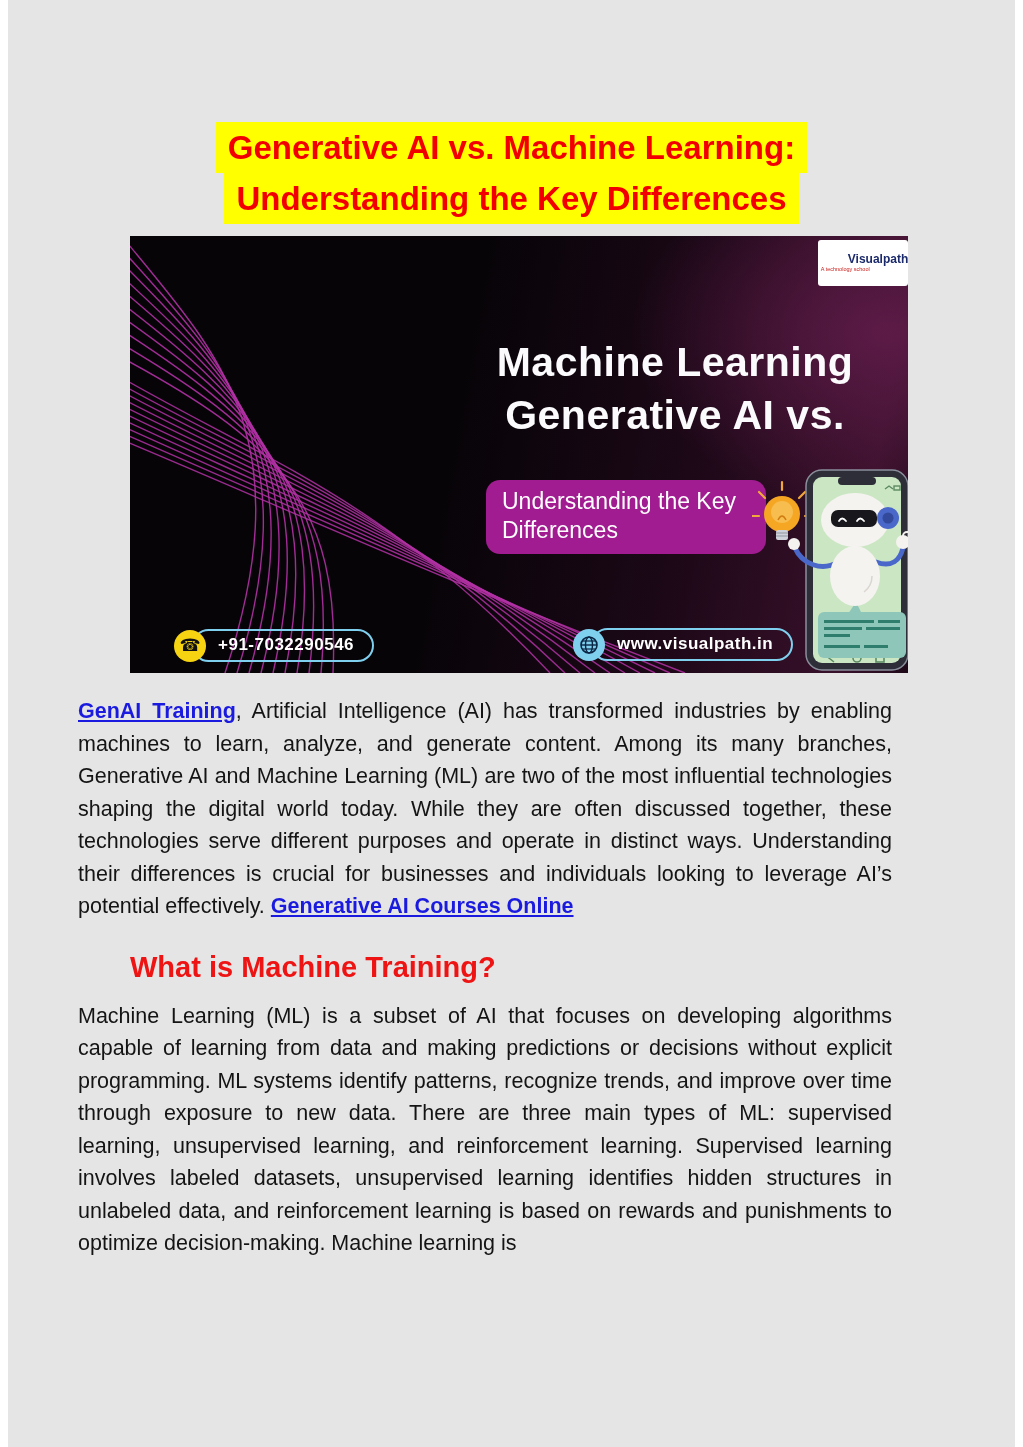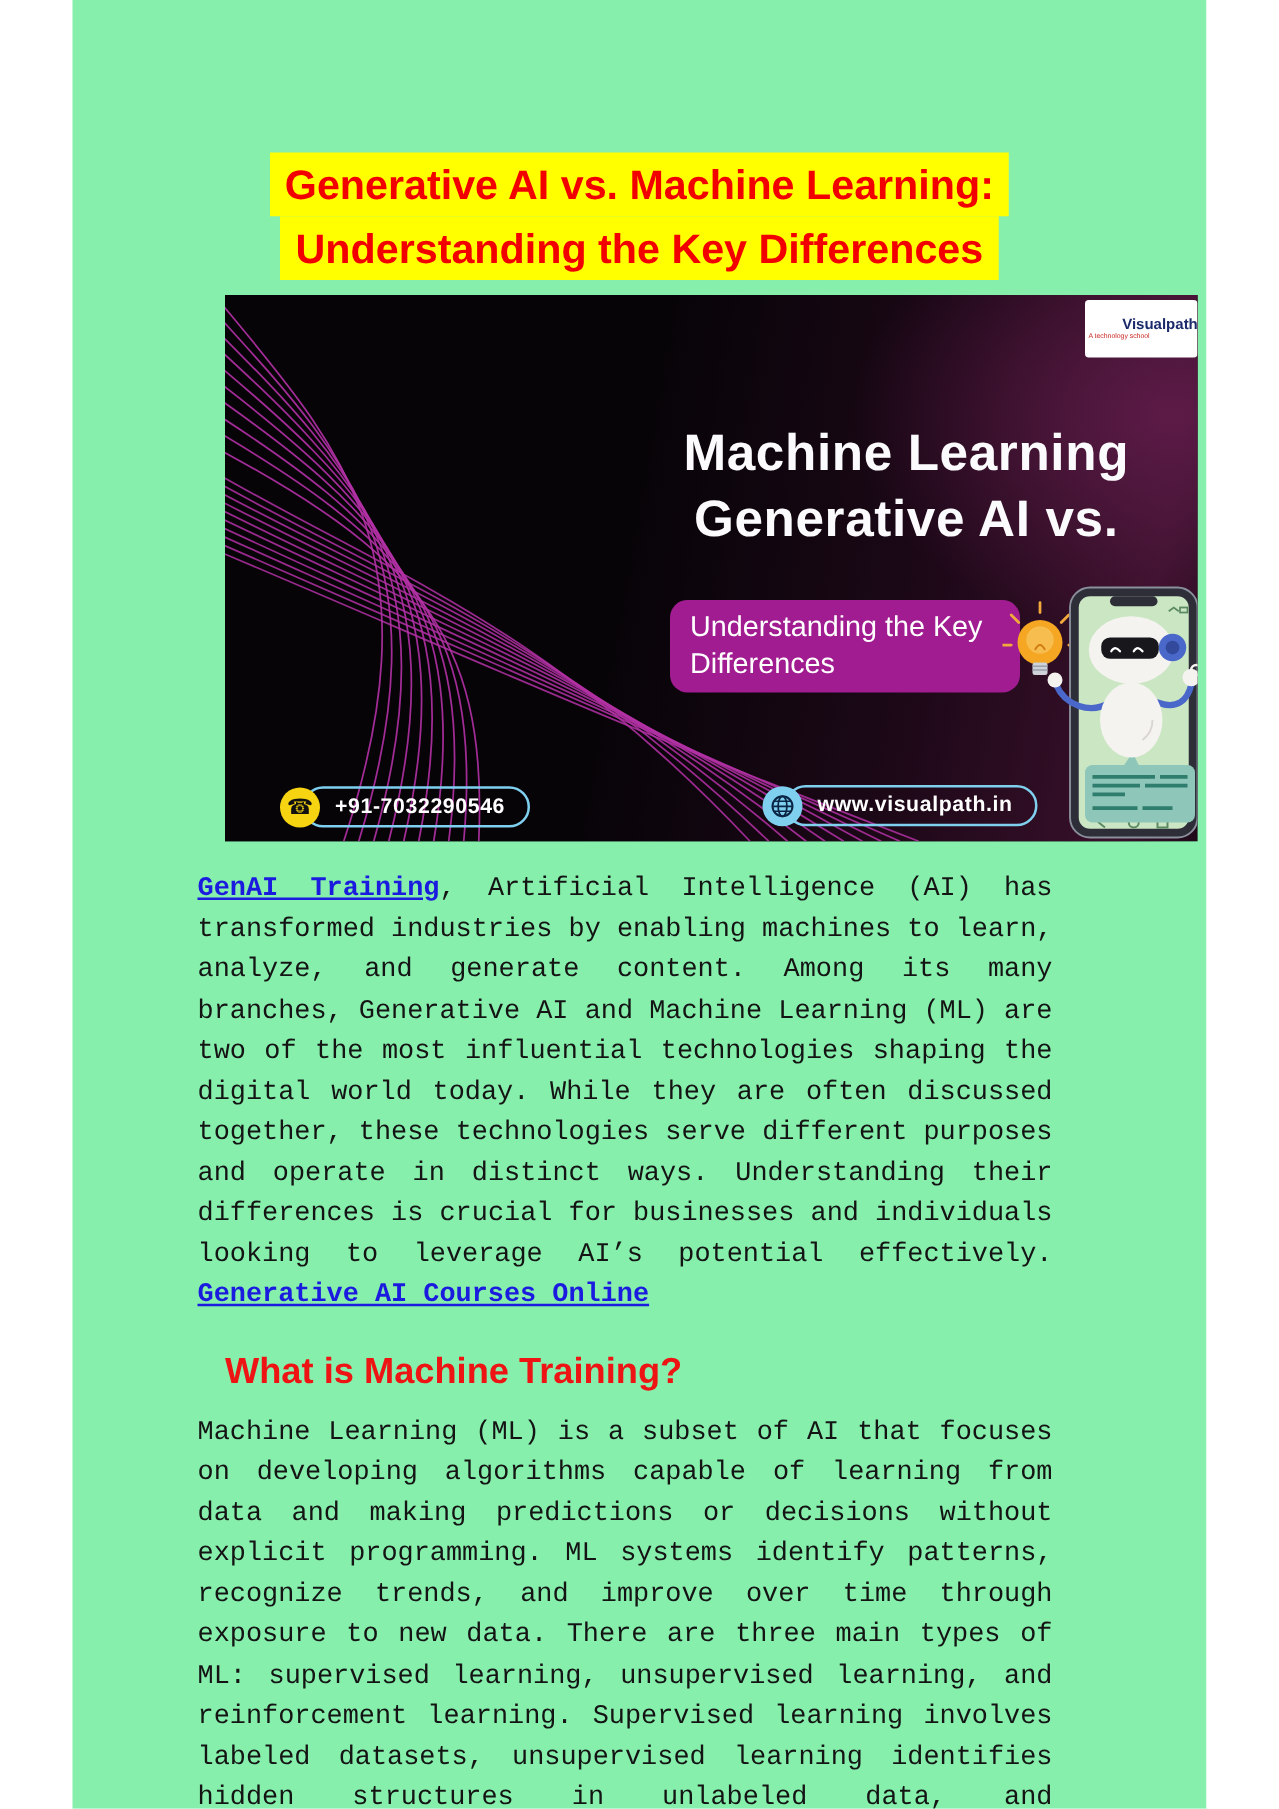--- a/index.html
+++ b/index.html
@@ -1,21 +1,21 @@
 <!DOCTYPE html>
 <html><head>
 <meta charset="utf-8">
 <style>
   * { margin:0; padding:0; box-sizing:border-box; }
   html,body { background:#ffffff; }
   .page {
     position:relative;
-    width:907px; height:1447px;
+    width:1007px; height:1447px;
     margin:0 auto;
-    background:#86efac;
+    background:#e5e5e5;
     font-family:"Liberation Sans", sans-serif;
     color:#1a1a1a;
     overflow:hidden;
   }
 
   
   .title-block { margin-top:122px; text-align:center; line-height:1; }
   .title-line { display:inline-block; background:#ffff00; color:#f20000;
     font-weight:bold; font-size:33px; padding:9px 12px; }
 
@@ -46,28 +46,28 @@
     font-size:23px; line-height:29px; padding:7px 16px 9px; }
 
   .pill { position:absolute; display:flex; align-items:center; }
   .pill .badge { width:32px; height:32px; border-radius:50%;
     display:flex; align-items:center; justify-content:center; z-index:2; }
   .pill .capsule { margin-left:-14px; border:2px solid #7fd0ef; border-radius:18px;
     color:#ffffff; font-weight:bold; font-size:17px; padding:4px 18px 5px 24px;
     letter-spacing:0.5px; white-space:nowrap; }
   .contact-pill { left:44px; top:393px; }
   .contact-pill .badge { background:#f6d411; color:#111; font-size:17px; }
-  .website-pill { left:430px; top:392px; }
+  .website-pill { left:443px; top:392px; }
   .website-pill .badge { background:#7fd0ef; }
 
   .robot-illustration { position:absolute; left:622px; top:228px; }
 
   
-  .body-text { margin:22px 123px 0 100px; font-size:21.5px; line-height:32.5px;
-    text-align:justify; color:#141414;font-family:Liberation Mono, monospace; }
+  .body-text { margin:22px 123px 0 70px; font-size:21.5px; line-height:32.5px;
+    text-align:justify; color:#141414; }
   .doc-link { color:#1b1be0; font-weight:bold; text-decoration:underline; cursor:pointer; }
 
   .section-heading { margin:28px 0 0 122px; color:#ee1414; font-weight:bold;
     font-size:29px; }
   .body-text.second { margin-top:16px; }
 </style>
 </head>
 <body>
 
 <div class="page">

